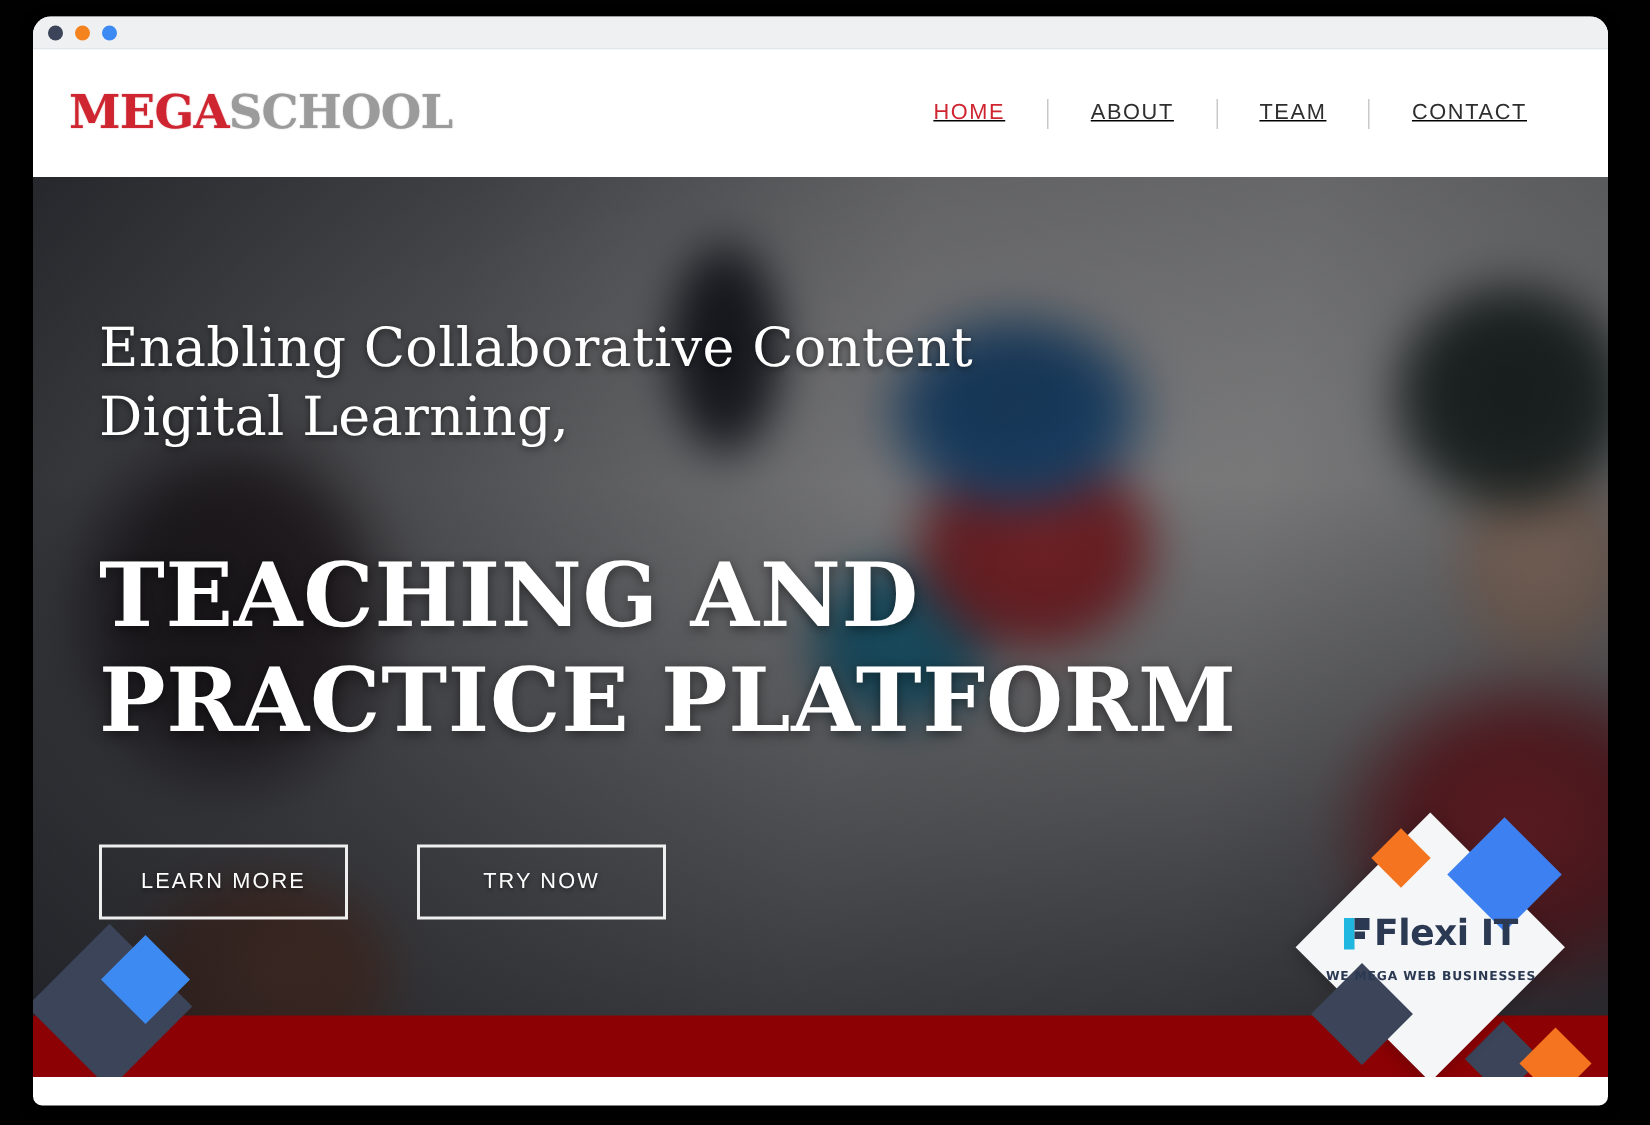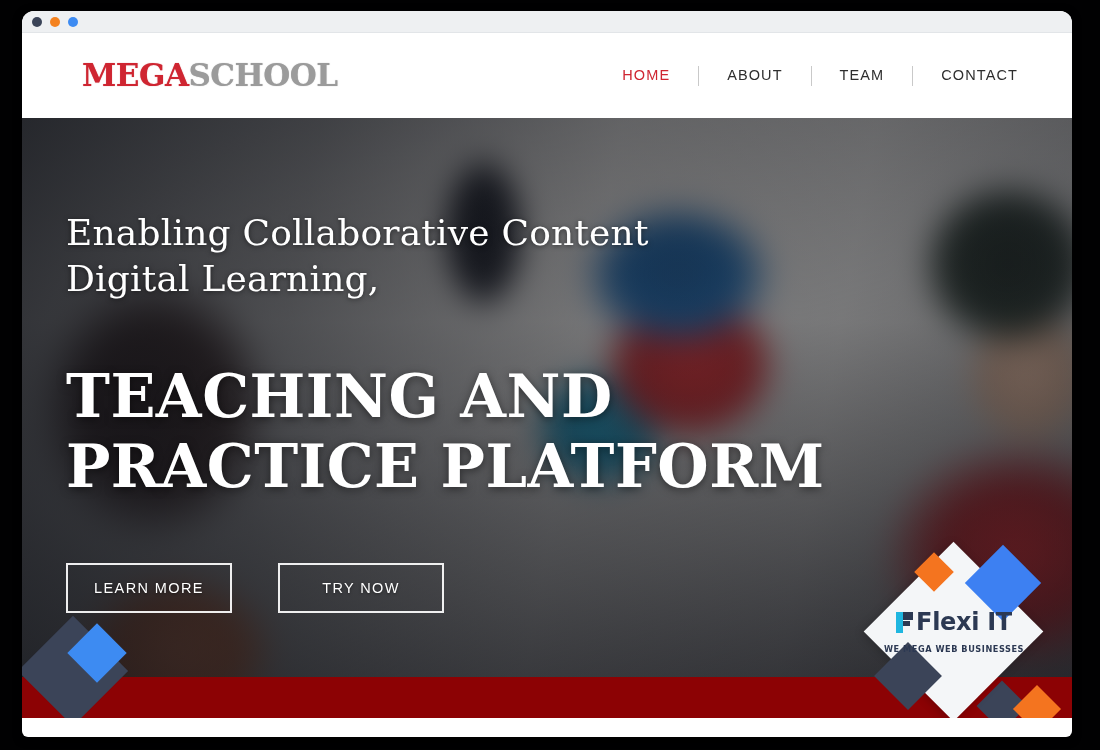--- a/index.html
+++ b/index.html
@@ -63,35 +63,35 @@
 
   .logo {
     font-family: "DejaVu Serif", serif;
     font-weight: 700;
     font-size: 31px;
     letter-spacing: -0.5px;
     line-height: 1;
     white-space: nowrap;
     display: flex;
     align-items: center;
-    margin-left: 36px;
   }
   .logo-mega {
     color: #cf2531;
     text-shadow: 0 0 1px rgba(180,30,40,0.55);
   }
   .logo-school {
     color: #9b9b9b;
     text-shadow: 0 0 1px rgba(120,120,120,0.55);
   }
 
   .main-nav {
     display: flex;
     align-items: center;
     gap: 0;
+    text-decoration: underline;
   }
   .nav-link {
     font-size: 14.5px;
     letter-spacing: 1.1px;
     color: #2e2e2e;
     text-decoration: none;
     padding: 0 28px;
     line-height: 1;
     white-space: nowrap;
     cursor: pointer;

